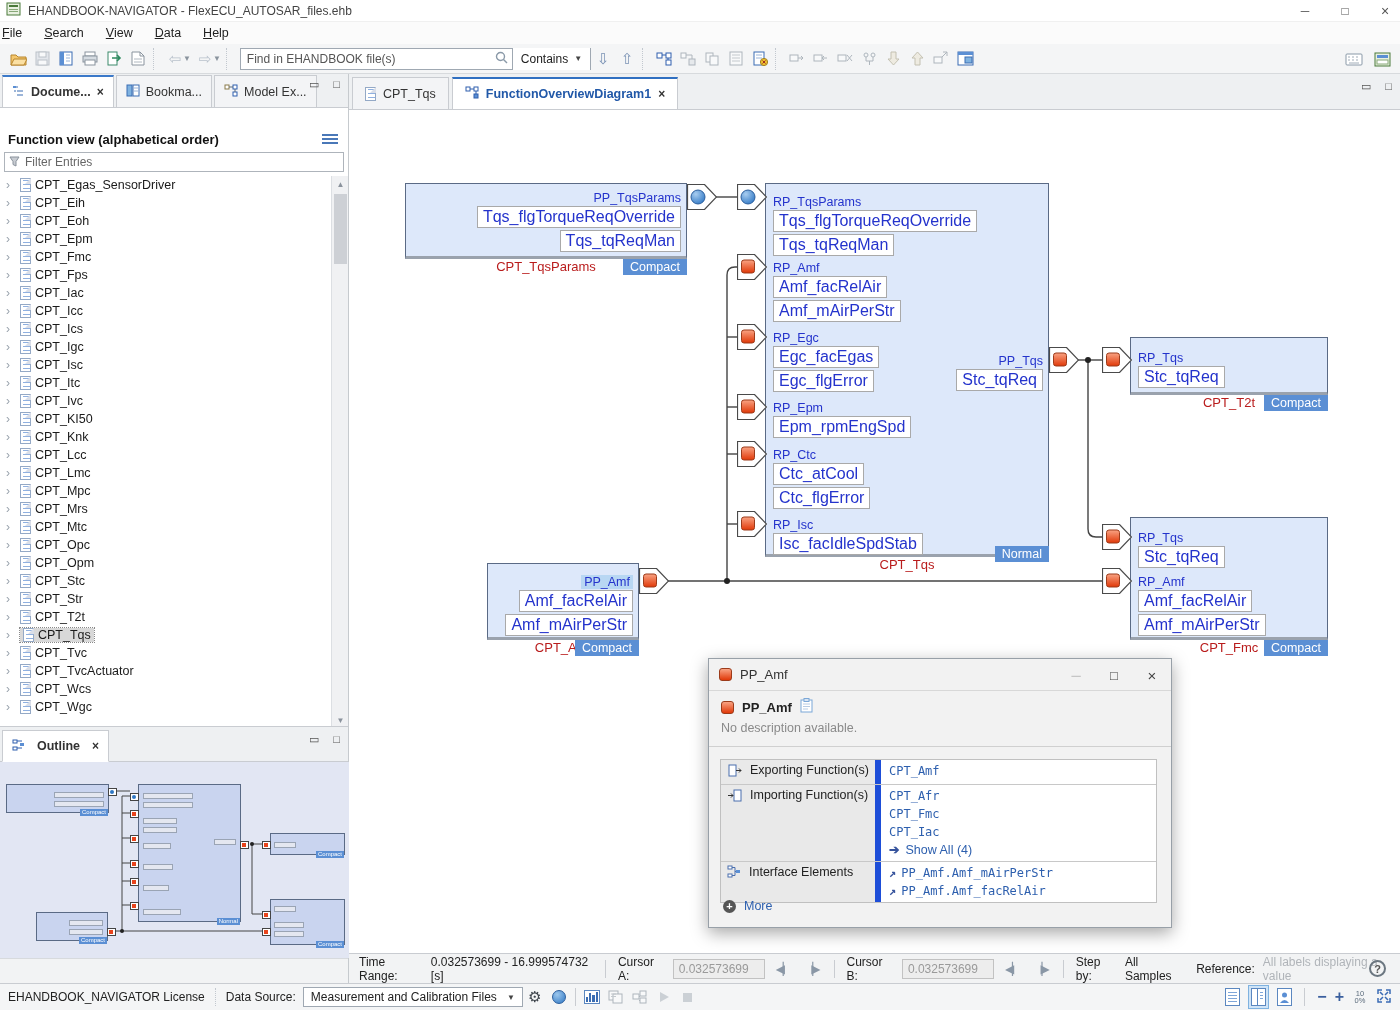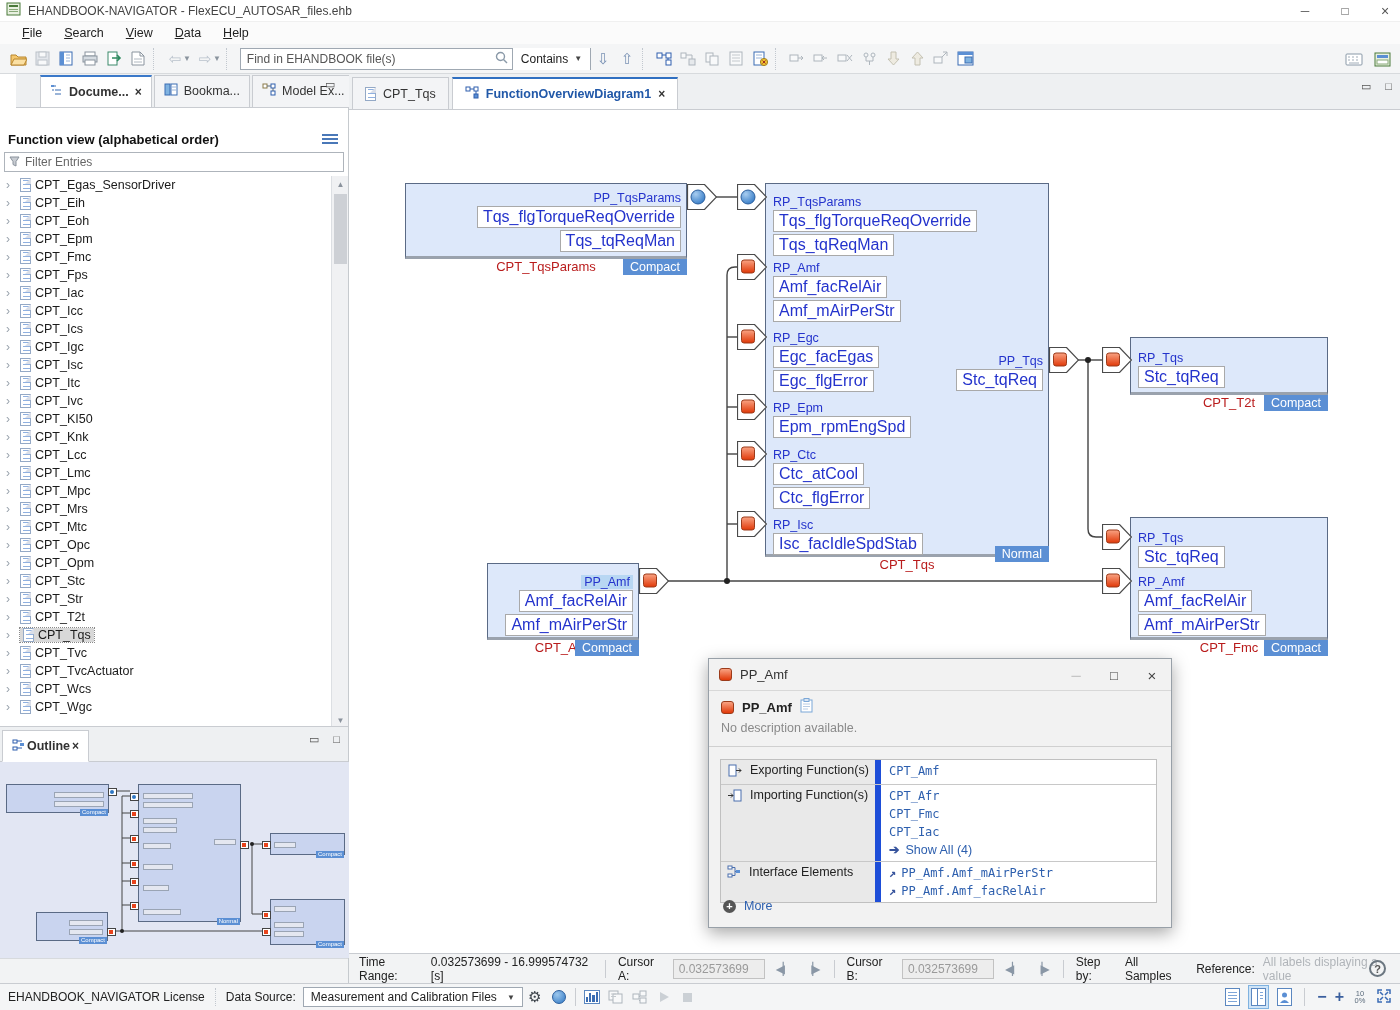--- a/index.html
+++ b/index.html
@@ -4,41 +4,41 @@
 <style>
   * { margin:0; padding:0; box-sizing:border-box; }
   html,body { width:1400px; height:1010px; overflow:hidden; font-family:"Liberation Sans",sans-serif; background:#fff; }
 
   
   .titlebar { position:absolute; left:0; top:0; width:1400px; height:22px; background:#fff; display:flex; align-items:center; padding-left:6px; border-bottom:1px solid #f0f0f0;}
   .titlebar .title { font-size:12px; color:#444; margin-left:6px; }
   .wctrls { position:absolute; right:8px; top:0; height:22px; display:flex; gap:26px; align-items:center; color:#555; font-size:12px; }
   .wctrls span { width:14px; text-align:center; cursor:default; }
 
-  .menubar { position:absolute; left:0; top:22px; width:1400px; height:22px; background:#fbfbfb; display:flex; align-items:center; gap:22px; padding-left:22px; font-size:12.5px; color:#222; }
+  .menubar { position:absolute; left:0; top:22px; width:1400px; height:22px; background:#fbfbfb; display:flex; align-items:center; gap:22px; padding-left:2px; font-size:12.5px; color:#222; }
   .menu-item { display:inline-block; }
   .menu-item::first-letter { text-decoration:underline; }
 
   .toolbar { position:absolute; left:0; top:44px; width:1400px; height:30px; background:#f4f5f6; border-bottom:1px solid #d7dadd; display:flex; align-items:center; padding-left:6px; }
   .tbi { width:24px; height:24px; display:flex; align-items:center; justify-content:center; }
   .tbsep { width:7px; height:22px; border-left:1px dotted #c2c8cf; margin:0 3px; }
   .tbglyph { font-size:15px; color:#b9c2cc; }
   .tbcaret { font-size:8px; color:#8a949e; margin-left:-4px; margin-right:2px;}
   .dis { opacity:.45; }
   .findwrap { display:flex; align-items:center; height:22px; border:1px solid #9fa8b2; background:#fff; margin-left:4px; }
   .findinput { border:none; outline:none; width:250px; height:20px; font-size:12px; padding:0 6px; color:#333; font-family:"Liberation Sans",sans-serif;}
   .findinput::placeholder { color:#555; }
   .contains { display:flex; align-items:center; height:22px; border-left:1px solid #9fa8b2; padding:0 8px; font-size:12px; color:#222; gap:6px; background:#fff; }
   .contains .car { font-size:8px; color:#444; }
   .navarrow { font-size:15px; color:#7b93b5; }
   .tr-icons { position:absolute; right:6px; top:47px; display:flex; gap:4px; }
 
   
   .left-panel { position:absolute; left:0; top:74px; width:349px; height:909px; background:#fff; border-right:1px solid #c6cace; }
-  .ptabs { position:absolute; left:16px; top:0; width:100%; height:34px; background:#eef0f2; border-bottom:1px solid #c9ccd1; display:flex; align-items:center;padding-left:22px; }
+  .ptabs { position:absolute; left:0; top:0; width:100%; height:34px; background:#eef0f2; border-bottom:1px solid #c9ccd1; display:flex; align-items:flex-end; }
   .ptab { height:32px; display:flex; align-items:center; gap:6px; padding:0 9px; font-size:12.5px; color:#333; background:#f3f4f6; border:1px solid #c9ccd1; border-bottom:none; margin-left:2px; }
   .ptab.active { background:#fff; border-top:2px solid #3b79c9; font-weight:bold; }
   .tabx { color:#333; font-weight:bold; font-size:12px; }
   .panemm { position:absolute; right:8px; top:4px; display:flex; gap:14px; color:#555; font-size:11px; }
 
   .fvtitle { position:absolute; left:8px; top:58px; font-size:13px; font-weight:bold; color:#111; }
   .fvmenu { position:absolute; right:10px; top:58px; width:16px; height:14px; display:flex; flex-direction:column; gap:2px; justify-content:center;}
   .fvmenu i { height:2px; background:#4a78b8; display:block;}
   .filterwrap { position:absolute; left:4px; top:78px; width:340px; height:20px; border:1px solid #aeb4bb; background:#fff; display:flex; align-items:center; padding:0 4px; gap:5px;}
   .filterinput { border:none; outline:none; flex:1; font-size:12px; color:#333; font-family:"Liberation Sans",sans-serif;}
@@ -50,21 +50,21 @@
   .docicon { width:11px; height:14px; background:#fff; border:1px solid #94a9c6; position:relative; flex:none;
              background-image:repeating-linear-gradient(to bottom, transparent 0 3px, #8fb0e0 3px 4px);
              background-size:7px 8px; background-position:2px 2px; background-repeat:repeat-y; }
   .docicon::after { content:""; position:absolute; right:-1px; top:-1px; border:3px solid; border-color:#d9dee8 transparent transparent #d9dee8; transform:rotate(180deg); }
   .tsel { background:#d8d8d8; outline:1px dotted #8a8a8a; padding:0 3px; }
   .vscroll { position:absolute; right:0; top:102px; width:17px; height:552px; background:#f0f1f3; border-left:1px solid #dcdfe3; }
   .vs-btn { width:17px; height:16px; color:#8a929c; font-size:8px; display:flex; align-items:center; justify-content:center; }
   .vs-thumb { position:absolute; left:2px; top:18px; width:13px; height:70px; background:#cdd0d5; }
 
   .outline-band { position:absolute; left:0; top:652px; width:100%; height:36px; background:#eef0f2; border-top:1px solid #c9ccd1; border-bottom:1px solid #c9ccd1; }
-  .outline-tab { position:absolute; left:2px; bottom:-1px; height:32px; background:#fff; border:1px solid #c9ccd1; border-bottom:1px solid #fff; display:flex; align-items:center; gap:2px; padding:0 9px; font-size:12.5px; font-weight:bold; color:#333; }
+  .outline-tab { position:absolute; left:2px; bottom:-1px; height:32px; background:#fff; border:1px solid #c9ccd1; border-bottom:1px solid #fff; display:flex; align-items:center; gap:12px; padding:0 9px; font-size:12.5px; font-weight:bold; color:#333; }
   .outline-view { position:absolute; left:0; top:688px; width:349px; height:196px; background:#e2e6f3; }
   .mini-blk { position:absolute; background:#c9d4ef; border:1px solid #5a6a85; }
   .mini-bar { position:absolute; background:#e4e7f0; border:1px solid #9aa4b4; }
   .mini-badge { position:absolute; right:0; bottom:-4px; background:#5b8fd4; color:#fff; font-size:6px; line-height:7px; padding:0 2px; }
   .mini-port { position:absolute; width:9px; height:8px; background:#fff; border:1px solid #444; }
   .mini-port i { position:absolute; left:1px; top:1px; width:4px; height:4px; display:block; }
   .mini-port.r i { background:#e8441c; }
   .mini-port.b i { background:#2f77c4; border-radius:50%; }
   .left-bottom-strip { position:absolute; left:0; top:884px; width:100%; height:25px; background:#f2f3f4; border-top:1px solid #d7dadd; }
 

